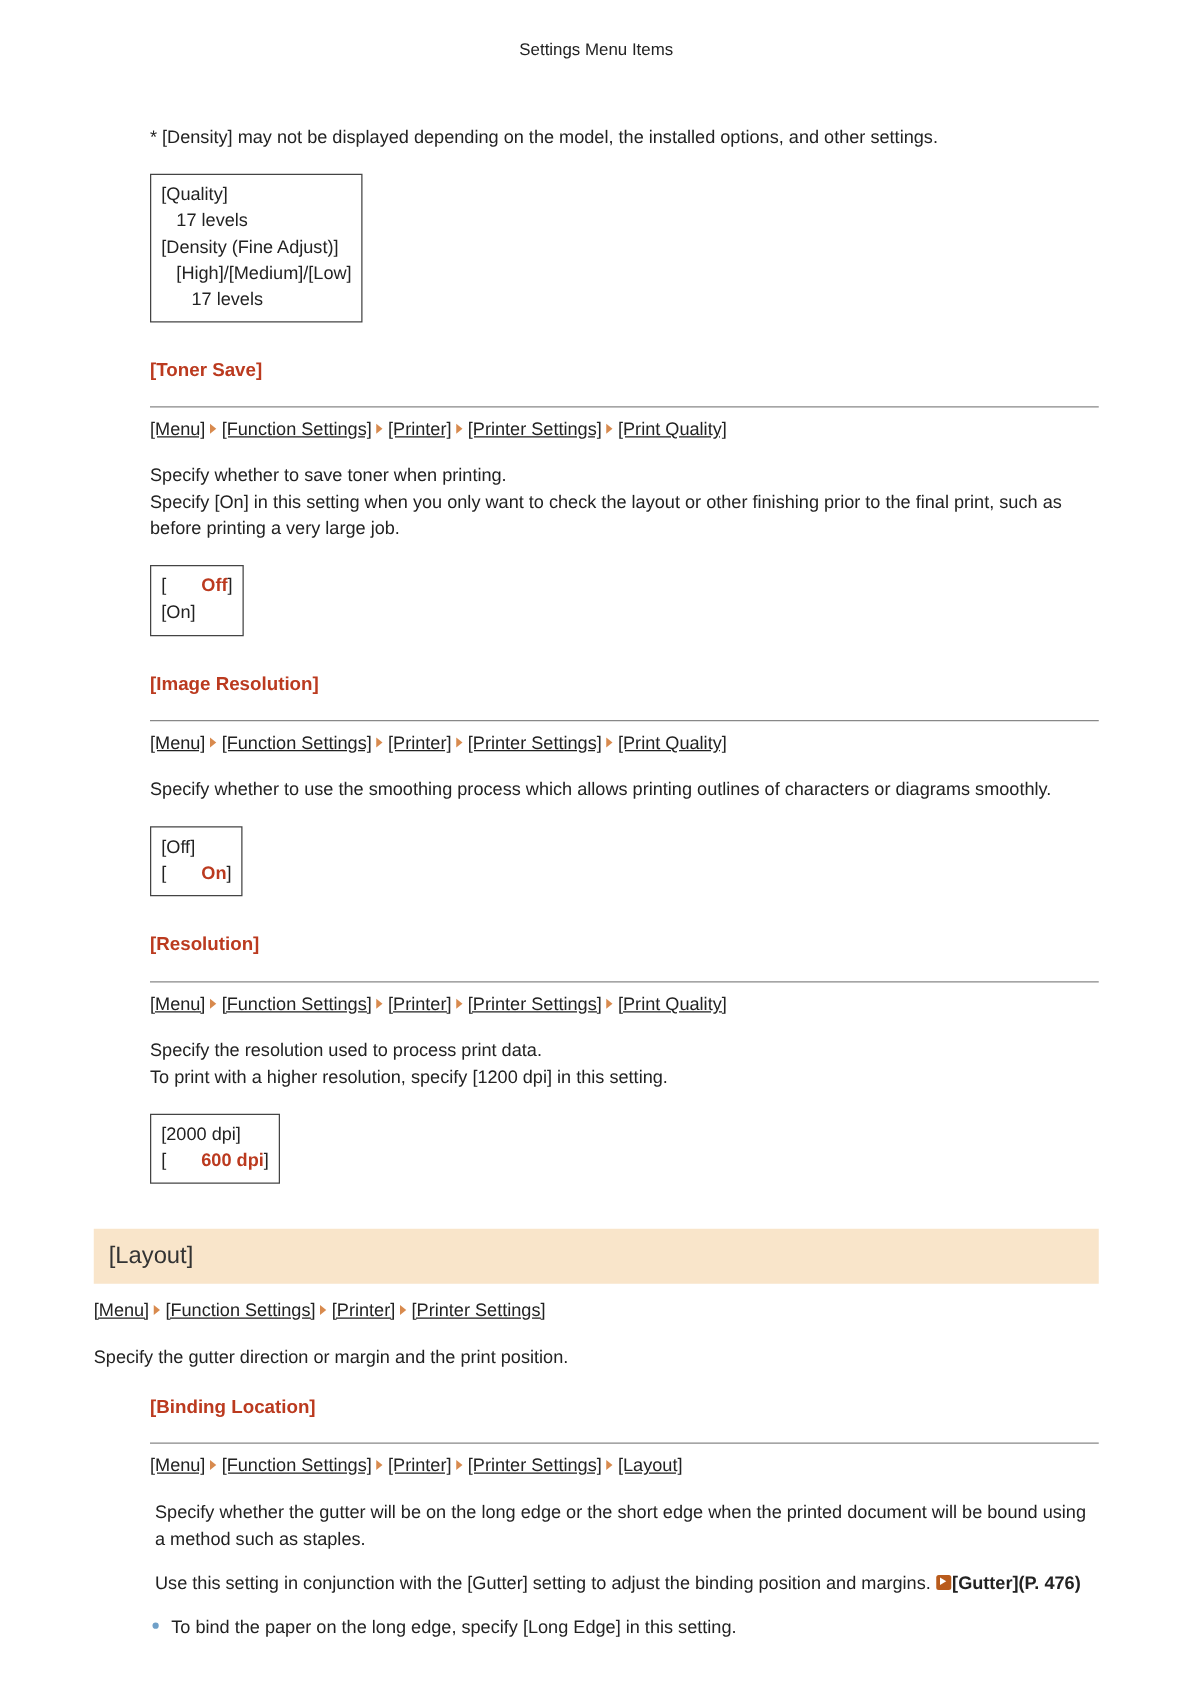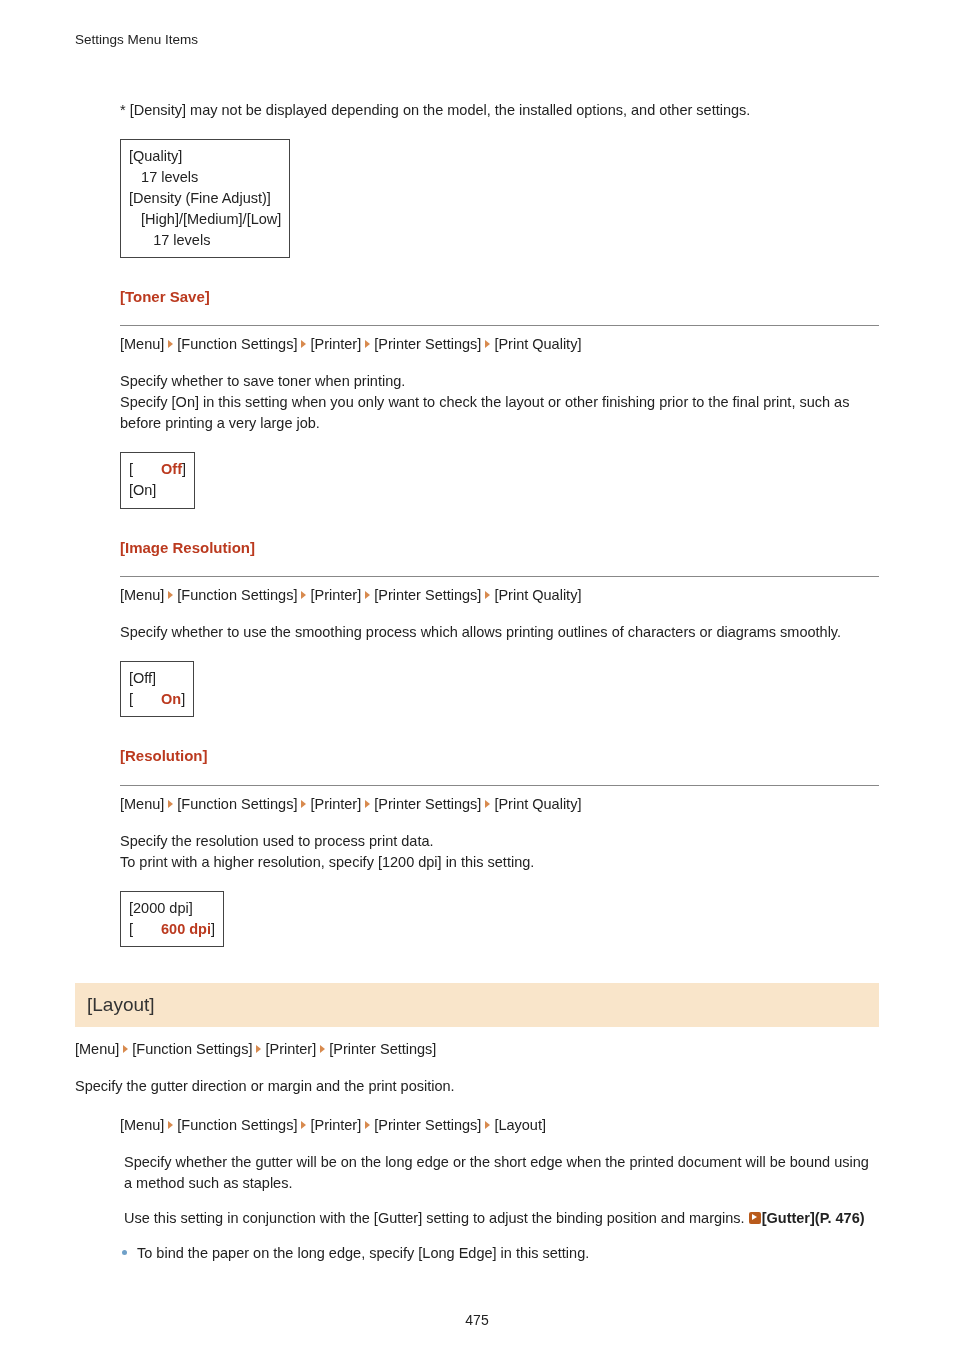--- a/index.html
+++ b/index.html
@@ -11,21 +11,21 @@
     line-height: 1.45;
   }
   .page {
     width: 954px;
     margin: 0 auto;
     padding: 30px 75px 40px 75px;
     box-sizing: border-box;
     position: relative;
   }
   .header-title {
-    text-align: left;
+    text-align: center;
     font-size: 13.5px;
     margin-bottom: 50px;
   }
   .note {
     margin: 14px 0 14px 45px;
   }
   .link-icon {
     display: inline-block;
     width: 12px;
     height: 12px;
@@ -56,21 +56,21 @@
   .box-default { color: #bb3a1f; font-weight: 600; padding-left: 28px; }
   .sect { margin-left: 45px; margin-top: 28px; }
   .subheading {
     color: #bb3a1f;
     font-weight: 600;
     font-size: 15px;
     border-bottom: 1px solid #888;
     padding-bottom: 18px;
     margin-bottom: 8px;
   }
-  .breadcrumb { margin: 4px 0 16px 0; }
+  .breadcrumb { margin: 4px 0 16px 0; text-decoration: underline; }
   .bc-sep {
     display: inline-block;
     width: 0; height: 0;
     border-top: 4px solid transparent;
     border-bottom: 4px solid transparent;
     border-left: 5px solid #d88a4e;
     margin: 0 4px;
     vertical-align: 1px;
   }
   .body-text { margin: 0 0 14px 0; }
@@ -164,20 +164,21 @@
   <div class="layout-bar">[Layout]</div>
 
   <div class="breadcrumb" style="margin-top:12px">
     <span>[Menu]</span><span class="bc-sep"></span><span>[Function Settings]</span><span class="bc-sep"></span><span>[Printer]</span><span class="bc-sep"></span><span>[Printer Settings]</span>
   </div>
 
   <div class="body-text">Specify the gutter direction or margin and the print position.</div>
 
   
   <div class="sect" style="margin-top:18px">
+    <div class="subheading">[Binding Location]</div>
     <div class="breadcrumb">
       <span>[Menu]</span><span class="bc-sep"></span><span>[Function Settings]</span><span class="bc-sep"></span><span>[Printer]</span><span class="bc-sep"></span><span>[Printer Settings]</span><span class="bc-sep"></span><span>[Layout]</span>
     </div>
     <div class="body-text" style="margin-left:4px">Specify whether the gutter will be on the long edge or the short edge when the printed document will be bound using a method such as staples.</div>
     <div class="body-text" style="margin-left:4px">
       <span>Use this setting in conjunction with the [Gutter] setting to adjust the binding position and margins. </span><span class="link-icon"></span><span class="bold">[Gutter](P. 476)</span>
     </div>
     <div class="bullet-row">
       <span class="bullet"></span><span>To bind the paper on the long edge, specify [Long Edge] in this setting.</span>
     </div>

